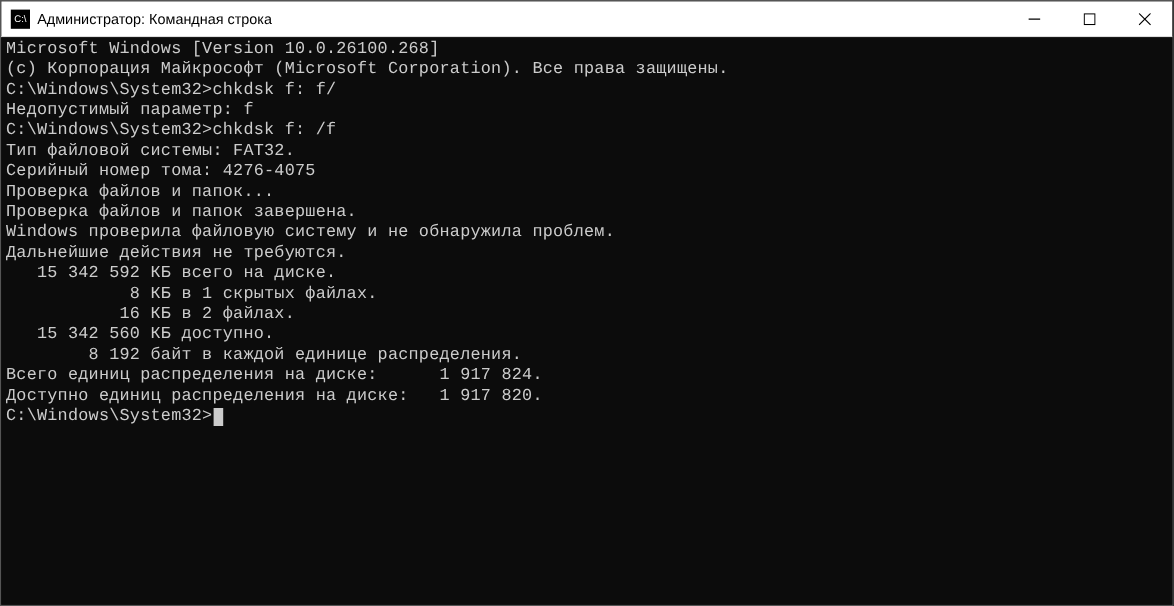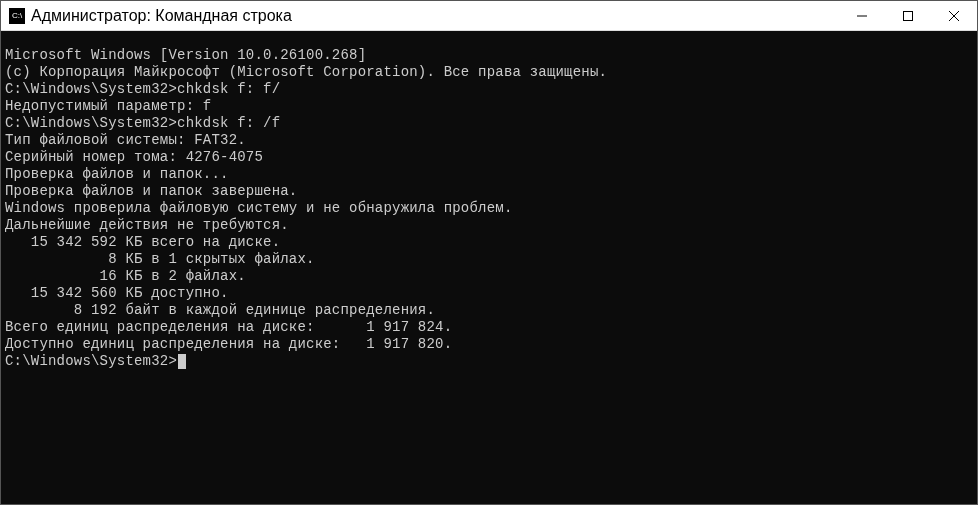--- a/index.html
+++ b/index.html
@@ -27,21 +27,21 @@
   align-items: center;
   justify-content: center;
   font-size: 8px;
   color: #fff;
   font-family: sans-serif;
   flex-shrink: 0;
 }
 .titlebar-title {
   flex: 1;
   font-family: 'Segoe UI', sans-serif;
-  font-size: 16px;
+  font-size: 12px;
   color: #000;
   padding-left: 6px;
   white-space: nowrap;
 }
 .win-controls {
   display: flex;
   height: 100%;
 }
 .win-btn {
   width: 46px;
@@ -50,21 +50,21 @@
   align-items: center;
   justify-content: center;
   font-family: sans-serif;
 }
 .win-btn svg { width: 10px; height: 10px; }
 .terminal {
   background: #0c0c0c;
   color: #cccccc;
   font-size: 14px;
   line-height: 17px;
-  padding: 16px 4px;
+  padding: 2px 4px;
   white-space: pre;
   height: calc(100% - 30px);
   overflow: hidden;
   letter-spacing: 0.2px;
 }
 .line { white-space: pre; }
 .cursor {
   display: inline-block;
   width: 8px;
   height: 15px;

